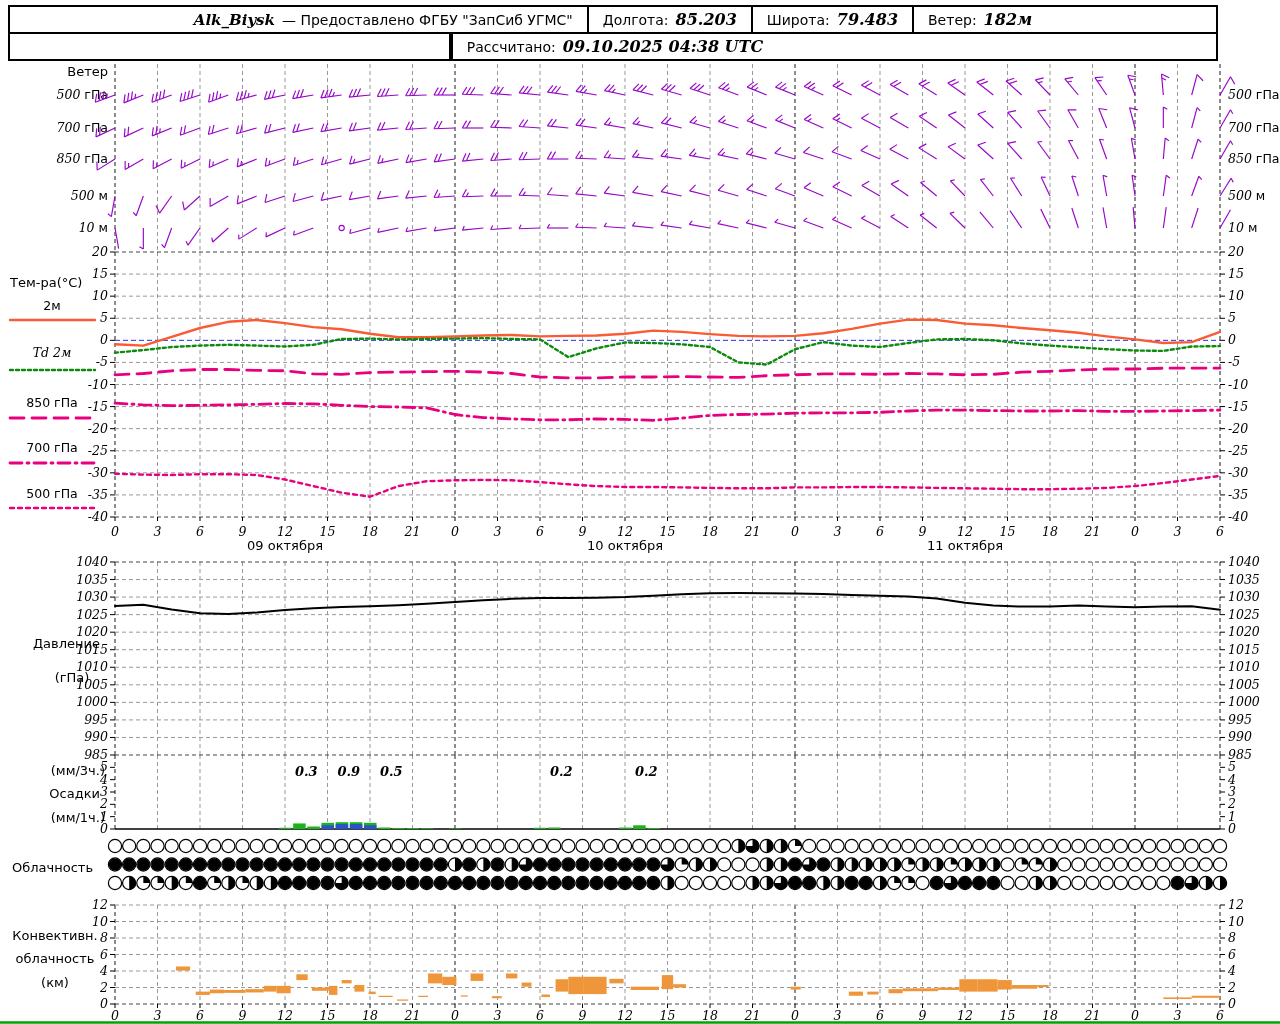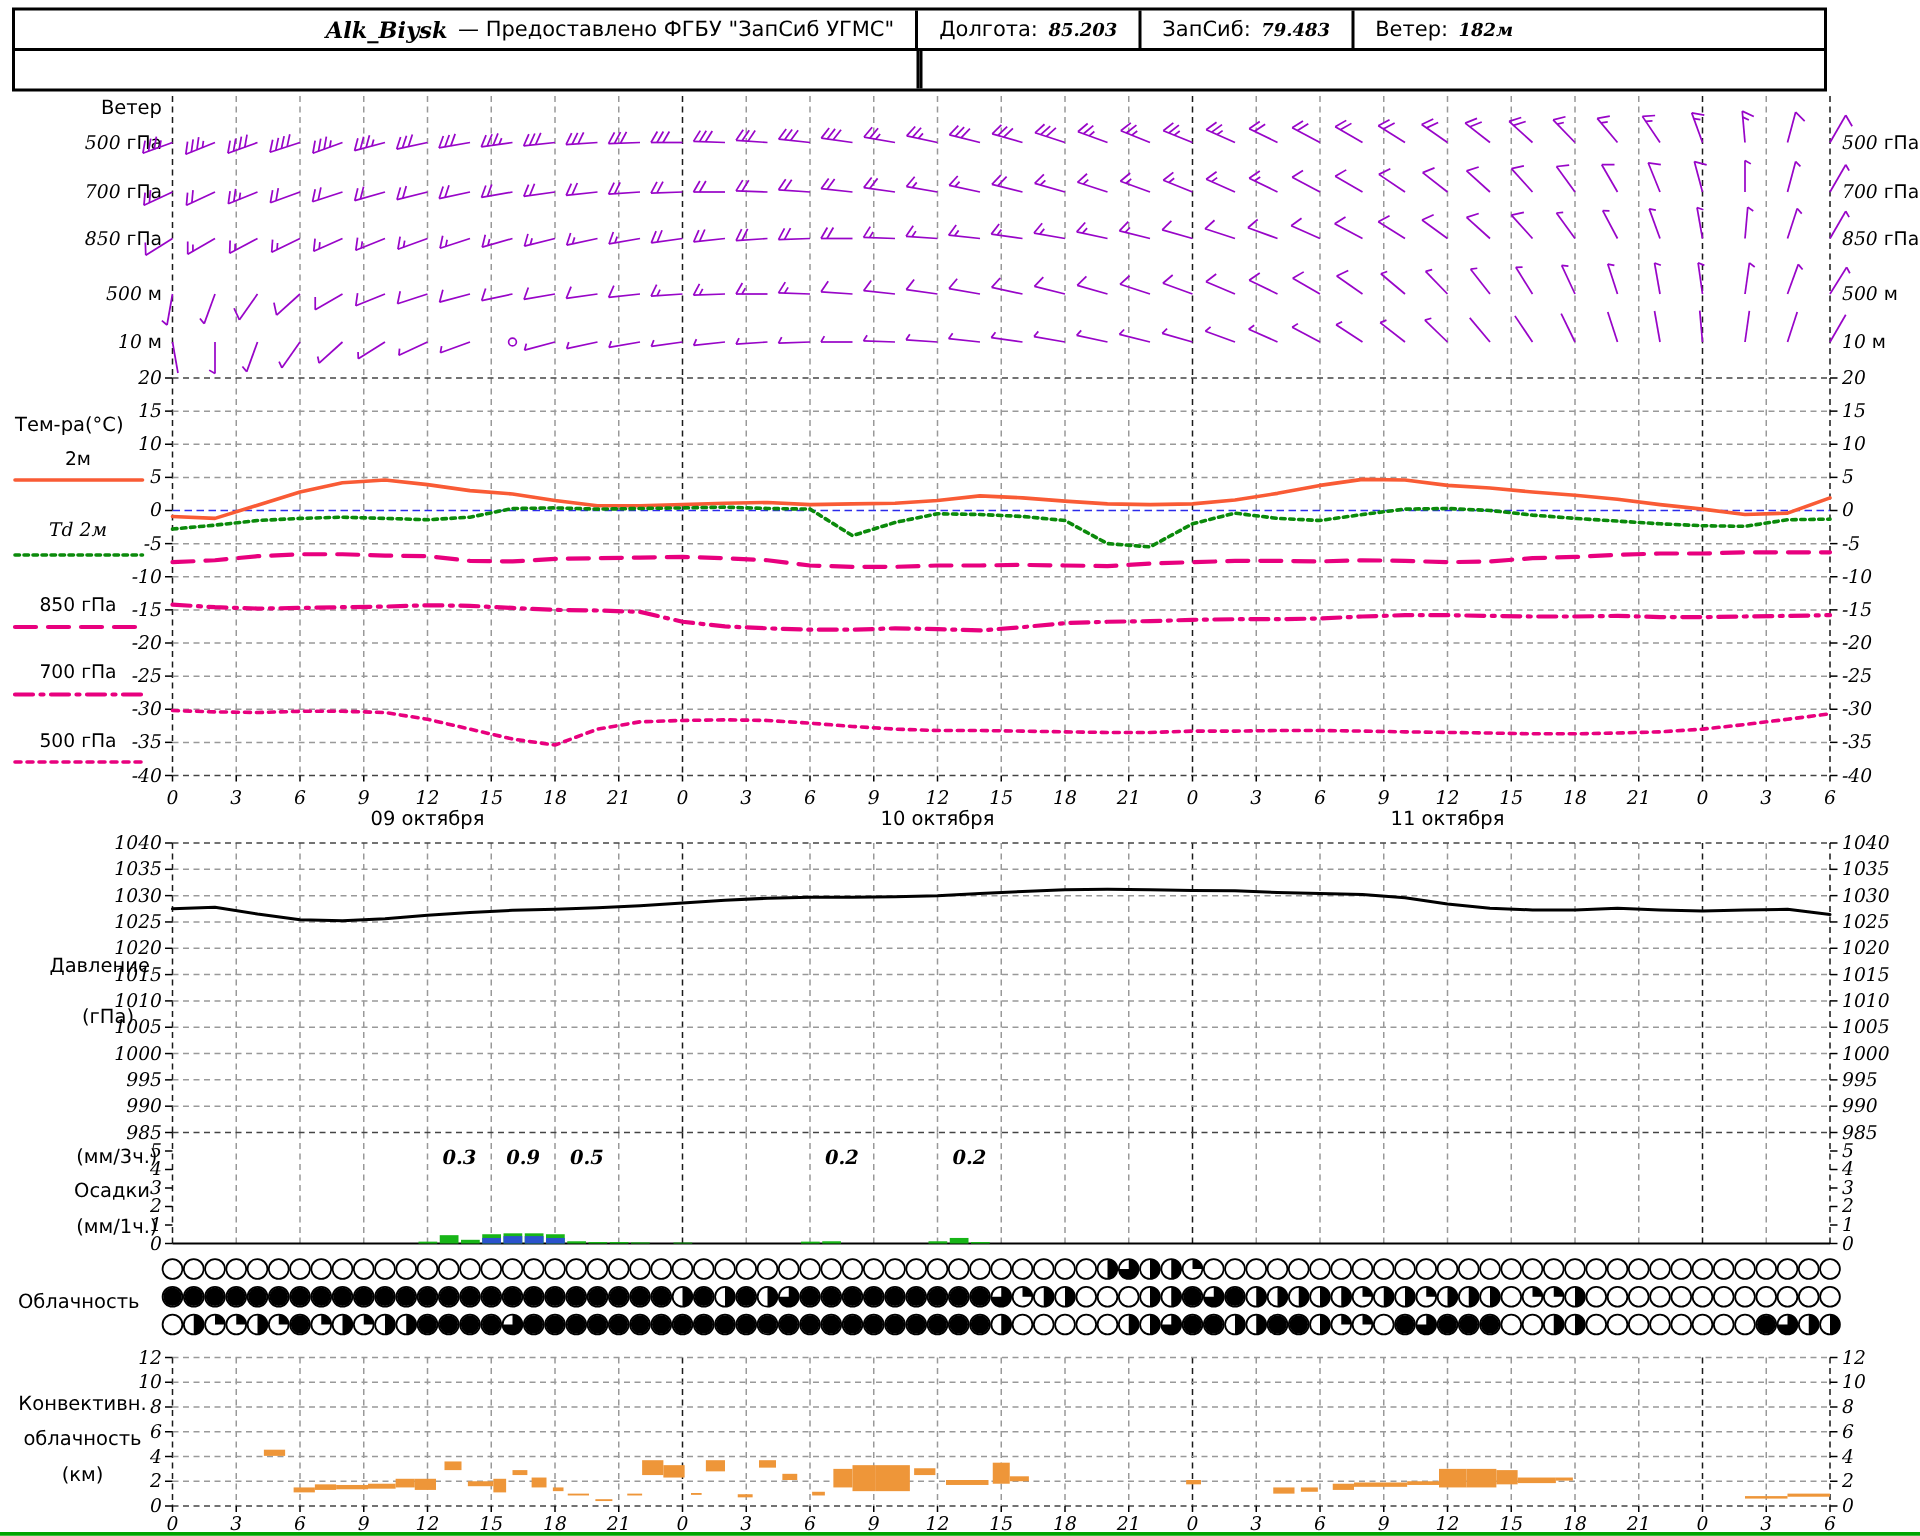--- a/index.html
+++ b/index.html
@@ -5,21 +5,21 @@
   html,body{margin:0;padding:0;background:#fff;}
   #page{position:relative;width:1280px;height:1024px;background:#fff;overflow:hidden;
         font-family:"DejaVu Sans","Liberation Sans",sans-serif;}
   #header{position:absolute;left:8px;top:5px;width:1206px;border:2px solid #000;background:#fff;}
   .hrow{display:flex;align-items:stretch;justify-content:center;height:25px;}
   .hrow+.hrow{border-top:2px solid #000;}
   .hcell{display:flex;align-items:center;padding:0 14px;white-space:nowrap;gap:7px;}
   .vsep{width:2px;background:#000;}
   .cyr{font-family:"DejaVu Sans","Liberation Sans",sans-serif;font-size:14px;color:#000;}
   .numi{font-family:"DejaVu Serif","Liberation Serif",serif;font-style:italic;font-weight:bold;
-        font-size:12px;color:#000;}
+        font-size:16px;color:#000;}
   .station{font-family:"DejaVu Serif","Liberation Serif",serif;font-style:italic;font-weight:bold;
         font-size:15px;color:#000;}
   svg text{user-select:none;}
   .num{font-family:"DejaVu Serif","Liberation Serif",serif;font-style:italic;font-size:12.5px;fill:#000;}
   .lbl{font-family:"DejaVu Sans","Liberation Sans",sans-serif;font-size:13px;fill:#000;}
   .lbl-s{font-family:"DejaVu Sans","Liberation Sans",sans-serif;font-size:12.5px;fill:#000;}
   .amt{font-family:"DejaVu Serif","Liberation Serif",serif;font-style:italic;font-weight:bold;font-size:13px;fill:#000;}
 </style>
 </head>
 <body>
@@ -31,32 +31,36 @@
         <span class="station">Alk_Biysk</span>
         <span class="cyr">— Предоставлено ФГБУ "ЗапСиб УГМС"</span>
       </div>
       <div class="vsep"></div>
       <div class="hcell">
         <span class="cyr">Долгота:</span>
         <span class="numi">85.203</span>
       </div>
       <div class="vsep"></div>
       <div class="hcell">
-        <span class="cyr">ЗапСиб:</span>
+        <span class="cyr">Широта:</span>
         <span class="numi">79.483</span>
       </div>
       <div class="vsep"></div>
       <div class="hcell">
         <span class="cyr">Ветер:</span>
         <span class="numi">182м</span>
       </div>
     </div>
     <div class="hrow">
       <div class="vsep"></div>
       <div class="vsep"></div>
+      <div class="hcell">
+        <span class="cyr">Рассчитано:</span>
+        <span class="numi">09.10.2025 04:38 UTC</span>
+      </div>
     </div>
   </div>
   <svg id="chart" width="1280" height="1024" viewBox="0 0 1280 1024">
       <g>
         <line x1="115" y1="64" x2="115" y2="250" stroke="#1A1A1A" stroke-width="1" stroke-dasharray="4 3"></line>
         <line x1="157.5" y1="64" x2="157.5" y2="250" stroke="#999999" stroke-width="1" stroke-dasharray="4 3"></line>
         <line x1="200" y1="64" x2="200" y2="250" stroke="#999999" stroke-width="1" stroke-dasharray="4 3"></line>
         <line x1="242.5" y1="64" x2="242.5" y2="250" stroke="#999999" stroke-width="1" stroke-dasharray="4 3"></line>
         <line x1="285" y1="64" x2="285" y2="250" stroke="#999999" stroke-width="1" stroke-dasharray="4 3"></line>
         <line x1="327.5" y1="64" x2="327.5" y2="250" stroke="#999999" stroke-width="1" stroke-dasharray="4 3"></line>

